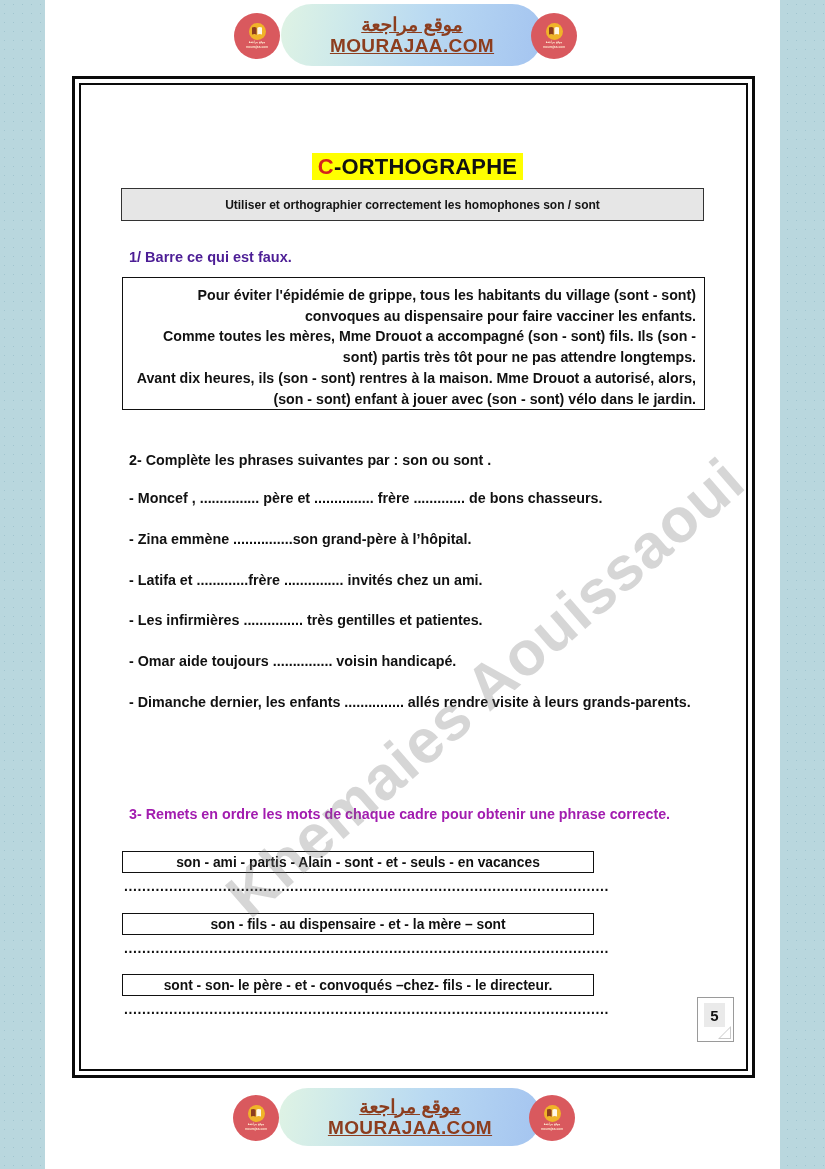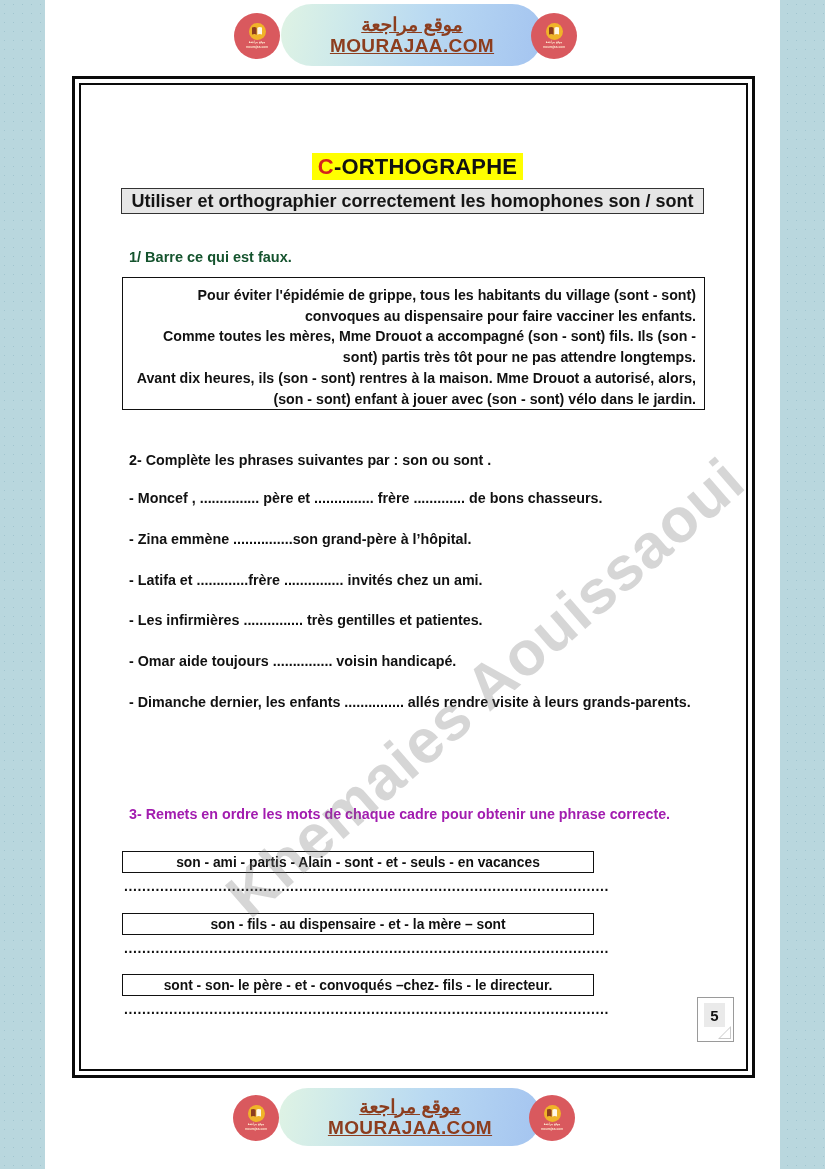--- a/index.html
+++ b/index.html
@@ -185,40 +185,40 @@
     letter-spacing: 0.2px;
     margin-left: 10px;
   }
   .title-hl .c-red { color: #d3241c; }
 
   .subtitle-box {
     position: absolute;
     left: 36px;
     top: 96px;
     width: 583px;
-    height: 26px;
+    height: 33px;
     background: #e6e6e6;
     border: 1.5px solid #333;
     box-sizing: border-box;
     display: flex;
     align-items: center;
     justify-content: center;
-    font-size: 18px;
+    font-size: 12px;
     font-weight: bold;
     color: #151515;
   }
 
   
   .ex1-label {
     position: absolute;
     left: 44px;
     top: 157px;
     font-size: 14.5px;
     font-weight: bold;
-    color: #14532d;
+    color: #4c1d95;
   }
   .ex1-box {
     position: absolute;
     left: 37px;
     top: 185px;
     width: 583px;
     height: 133px;
     border: 1.5px solid #111;
     box-sizing: border-box;
     padding: 7px 8px 0 9px;

